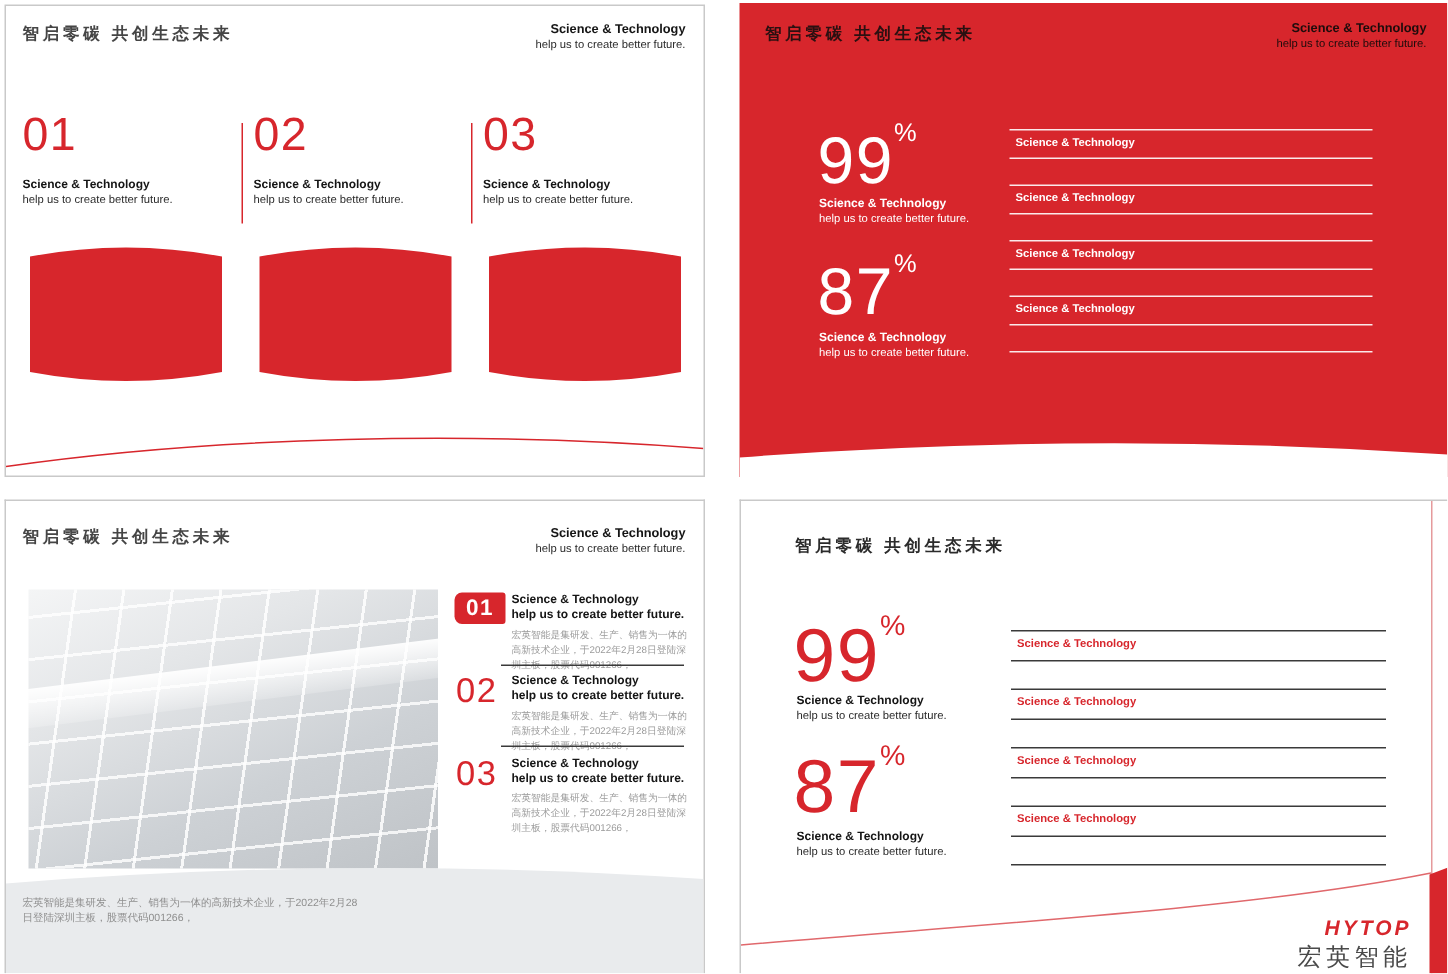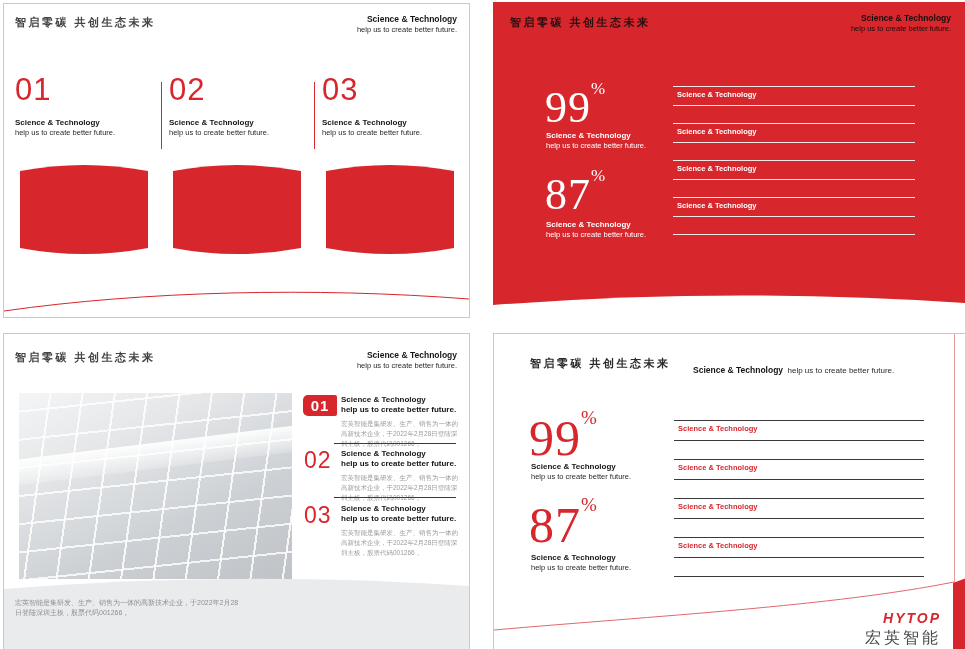--- a/index.html
+++ b/index.html
@@ -23,21 +23,21 @@
   .step-col { position:absolute; width:138px; }
   .step-num { font-size:31px; color:#D7262C; line-height:1; letter-spacing:1px; }
   .step-txt { position:absolute; top:44px; line-height:1.3; }
   .lbl-b { font-size:8px; font-weight:700; color:#151515; }
   .lbl-r { font-size:7.5px; color:#2a2a2a; }
   .v-div { position:absolute; top:78px; width:1px; height:67px; background:#D7262C; }
   .barrel { position:absolute; top:153px; width:138px; height:105px; }
   .tl-arc { position:absolute; left:0; top:283px; width:465px; height:30px; }
 
   
-  .stat { position:absolute; line-height:1;font-family:Liberation Serif, serif; }
+  .stat { position:absolute; line-height:1; }
   .stat .num { font-size:44px; color:#fff; letter-spacing:1px; }
   .stat .pct { font-size:17px; color:#fff; vertical-align:28px; letter-spacing:0; }
   .stat-cap { position:absolute; line-height:1.3; }
   .stat-cap .lbl-b, .stat-cap .lbl-r { color:#fff; }
   .rlist { position:absolute; }
   .rrow { position:relative; border-top:1px solid rgba(255,255,255,0.9); }
   .rlist.white { border-bottom:1px solid rgba(255,255,255,0.9); }
   .rrow .rlbl { position:absolute; left:4px; top:3px; font-size:7.5px; font-weight:700; color:#fff; }
   .tr-wave { position:absolute; left:0; bottom:0; width:472px; height:34px; }
 
@@ -213,24 +213,20 @@
     <svg class="bl-wave" viewBox="0 0 465 80" preserveAspectRatio="none">
       <path d="M0,19 Q235,0 465,16 L465,80 L0,80 Z" fill="#e9ebed"></path>
     </svg>
     <div class="bl-footer">宏英智能是集研发、生产、销售为一体的高新技术企业，于2022年2月28日登陆深圳主板，股票代码001266，</div>
   </div>
 
   <div class="slide s-br">
     <div class="br-vline"></div>
 
     <div class="hdr-cn" style="left:36px; top:22px; color:#2b2b2b;">智启零碳 共创生态未来</div>
-    <div class="br-hdr-en">
-      <span class="lbl-b" style="font-size:8.5px;">Science &amp; Technology</span>
-      <span class="lbl-r" style="font-size:8px;">help us to create better future.</span>
-    </div>
 
     <div class="stat red" style="left:35px; top:74px;">
       <span class="num">99</span><span class="pct">%</span>
     </div>
     <div class="stat-cap dark" style="left:37px; top:128px;">
       <div class="lbl-b">Science &amp; Technology</div>
       <div class="lbl-r">help us to create better future.</div>
     </div>
 
     <div class="stat red" style="left:35px; top:161px;">

